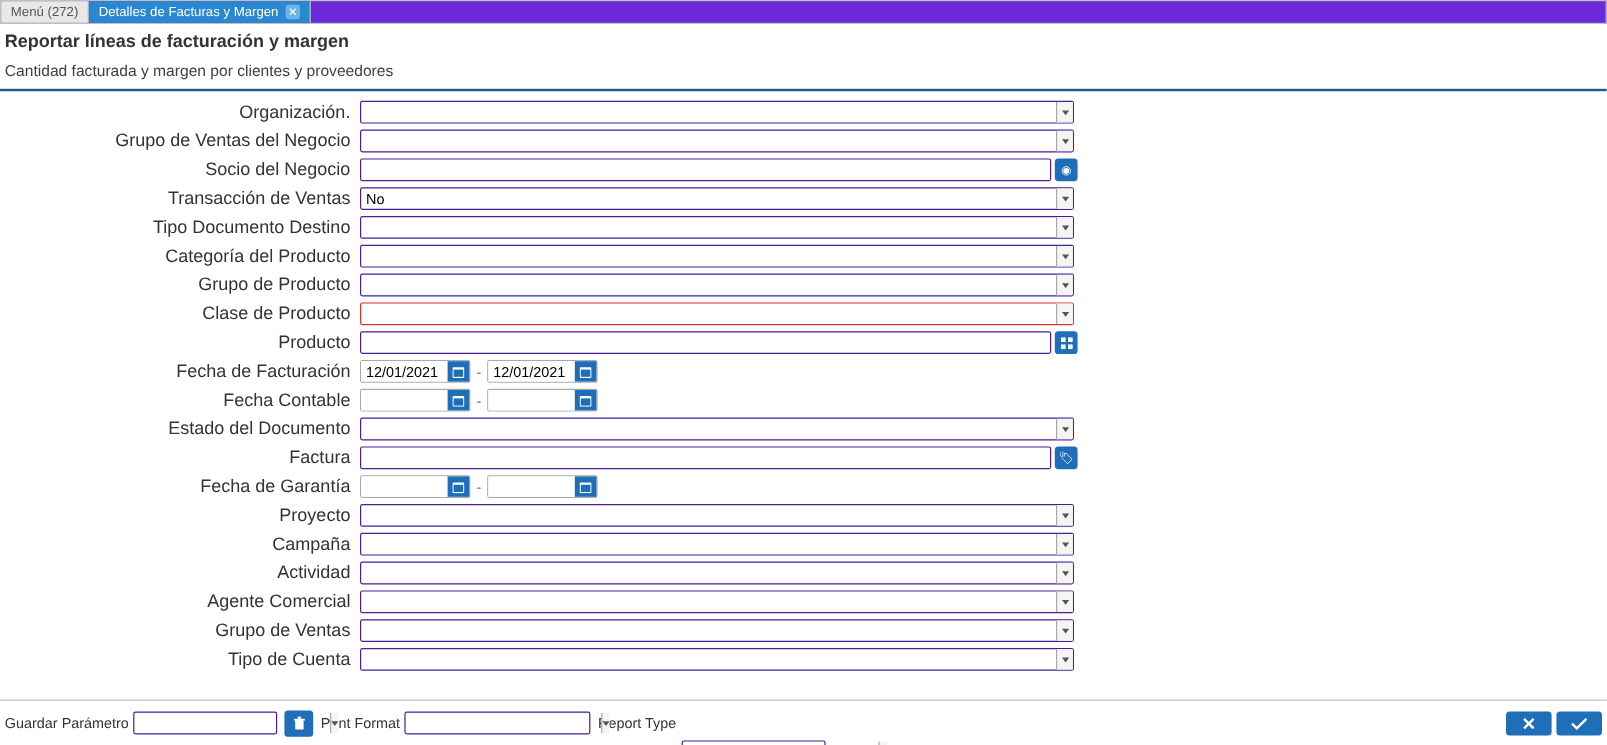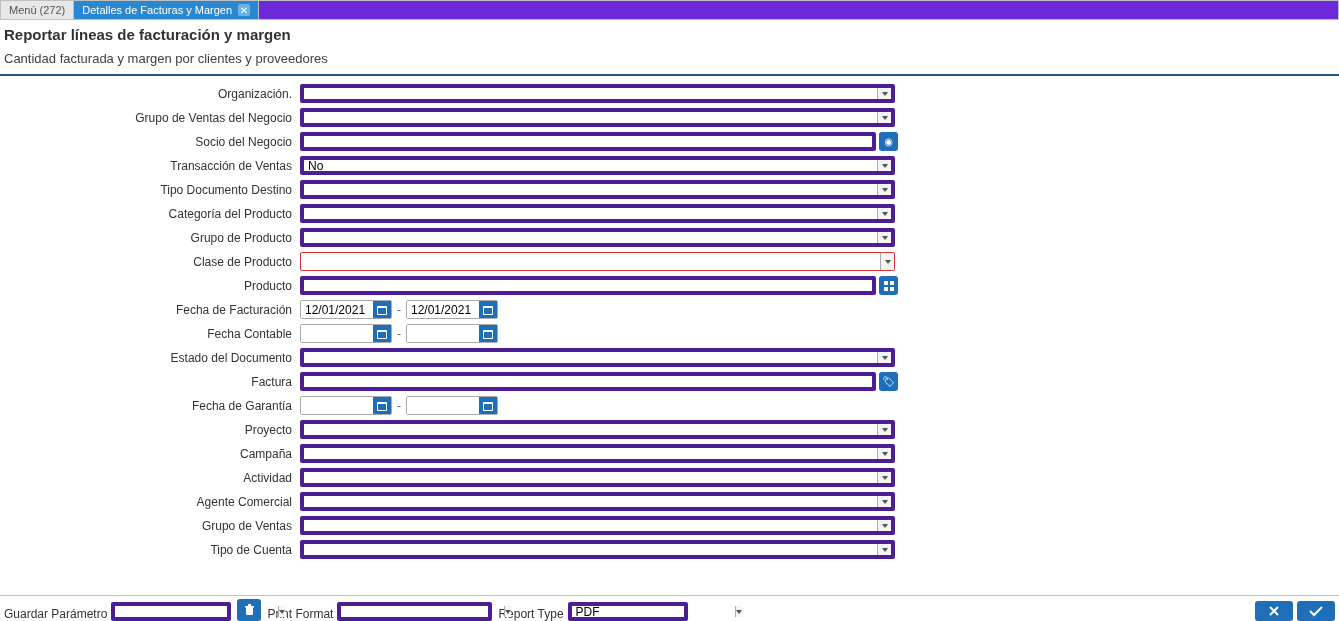--- a/index.html
+++ b/index.html
@@ -70,34 +70,34 @@
   }
   .form-row {
     display: flex;
     align-items: center;
     margin-bottom: 5px;
   }
   .form-label {
     width: 300px;
     text-align: right;
     padding-right: 8px;
-    font-size: 12px;
+    font-size: 15px;
     color: #333;
   }
   .field-area {
     display: flex;
     align-items: center;
     gap: 3px;
   }
   .field-wide { width: 595px; }
   .input-select {
     position: relative;
     display: flex;
     align-items: stretch;
-    border: 4px solid #4c1d95;
+    border: 1px solid #4c1d95;
     border-radius: 2px;
     background: #fff;
     height: 19px;
   }
   .input-select input {
     flex: 1;
     border: none;
     outline: none;
     padding: 0 4px;
     font-size: 12px;
@@ -147,25 +147,25 @@
     width: 18px;
     background: #1e6fb8;
     display: flex;
     align-items: center; justify-content: center;
   }
   .date-field .cal-btn svg { fill: #fff; }
   .dash { padding: 0 2px; color: #666; }
   .footer {
     position: absolute;
     left: 0; right: 0; bottom: 0;
-    height: 26px;
+    height: 38px;
     border-top: 1px solid #c0c0c0;
     background: #fff;
     display: flex;
-    align-items: flex-end;
+    align-items: center;
     padding: 0 4px;
   }
   .footer-label { font-size: 12px; margin-right: 4px; }
   .footer .input-select.small { height: 19px; width: 120px; }
   .footer .input-select.med { height: 19px; width: 155px; }
   .footer .input-select.rt { height: 19px; width: 120px; margin-top: 48px; }
   .trash-btn {
     width: 24px; height: 22px;
     background: #1e6fb8;
     border-radius: 3px;

